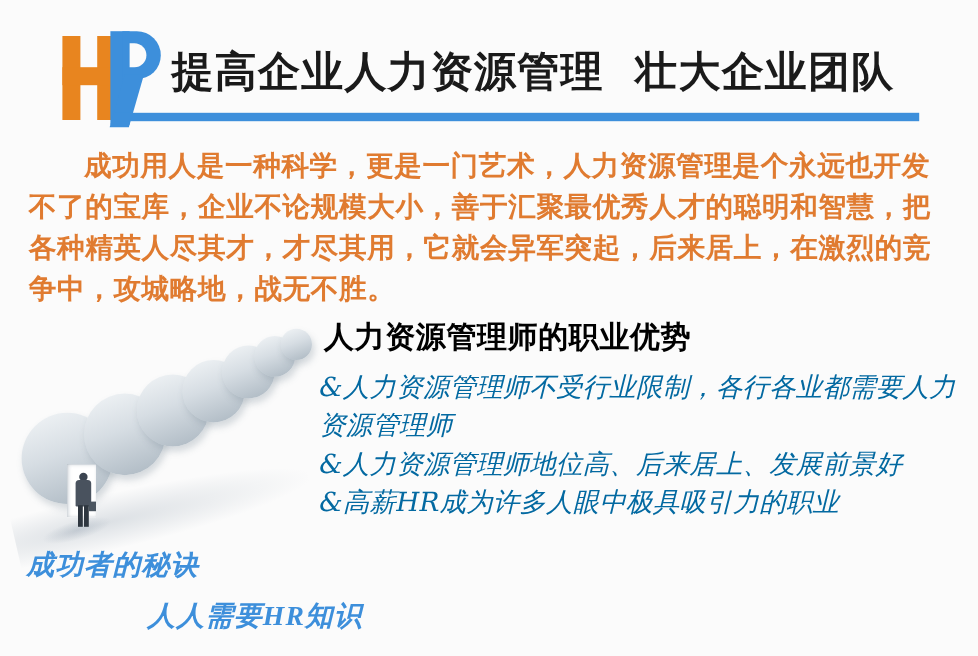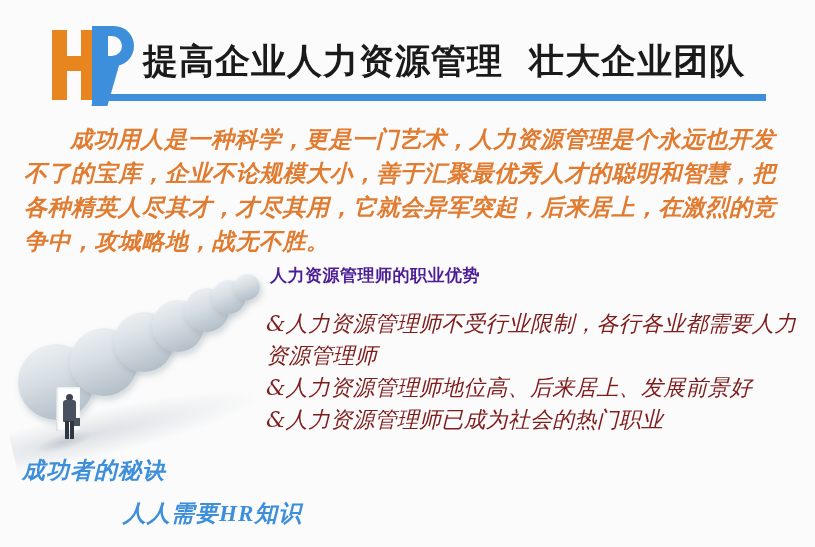--- a/index.html
+++ b/index.html
@@ -85,21 +85,20 @@
   }
 
   
   #intro-paragraph {
     position: absolute;
     left: 24px; top: 122px;
     width: 772px;
     font-family: "DejaVu Serif", "Liberation Serif", serif;
     font-size: 23px;
     font-weight: bold;
-    font-style: italic;
     color: #E07B30;
     line-height: 34px;
     text-indent: 46px;
     letter-spacing: 0.5px;
   }
 
   
   #success-graphic {
     position: absolute;
     left: 0px; top: 262px;
@@ -163,35 +162,35 @@
     width: 60px; height: 16px;
     background: radial-gradient(ellipse at 50% 50%, rgba(140,155,170,0.35) 0%, rgba(250,250,250,0) 70%);
     transform: rotate(-16deg);
   }
 
   
   #section-heading {
     position: absolute;
     left: 270px; top: 264px;
     font-family: "DejaVu Sans", "Liberation Sans", sans-serif;
-    font-size: 17px;
-    font-weight: bold;
-    color: #4c1d95;
+    font-size: 25px;
+    font-weight: bold;
+    color: #000000;
     letter-spacing: 0.5px;
   }
 
   
   #advantage-list {
     position: absolute;
     left: 266px; top: 308px;
     width: 545px;
     font-family: "DejaVu Serif", "Liberation Serif", serif;
     font-size: 22px;
     font-style: italic;
-    color: #7f1d1d;
+    color: #0369a1;
     line-height: 32px;
   }
   #advantage-list .bullet-row {
     display: block;
     white-space: normal;
     letter-spacing: 0.2px;
   }
   #advantage-list .bullet-mark {
     font-family: "DejaVu Serif", "Liberation Serif", serif;
     font-style: italic;
@@ -253,20 +252,20 @@
       <div class="bm-leg-r"></div>
       <div class="bm-case"></div>
     </div>
   </div>
 
   <div id="section-heading">人力资源管理师的职业优势</div>
 
   <div id="advantage-list">
       <div class="bullet-row"><span class="bullet-mark">&amp;</span><span>人力资源管理师不受行业限制，各行各业都需要人力资源管理师</span></div>
       <div class="bullet-row"><span class="bullet-mark">&amp;</span><span>人力资源管理师地位高、后来居上、发展前景好</span></div>
-      <div class="bullet-row"><span class="bullet-mark">&amp;</span><span>人力资源管理师已成为社会的热门职业</span></div>
+      <div class="bullet-row"><span class="bullet-mark">&amp;</span><span>高薪HR成为许多人眼中极具吸引力的职业</span></div>
     </div>
 
   <div class="blue-script" id="caption-secret">成功者的秘诀</div>
 
   <div class="blue-script" id="caption-hr">人人需要HR知识</div>
 
 </div>
 
 </body></html>

